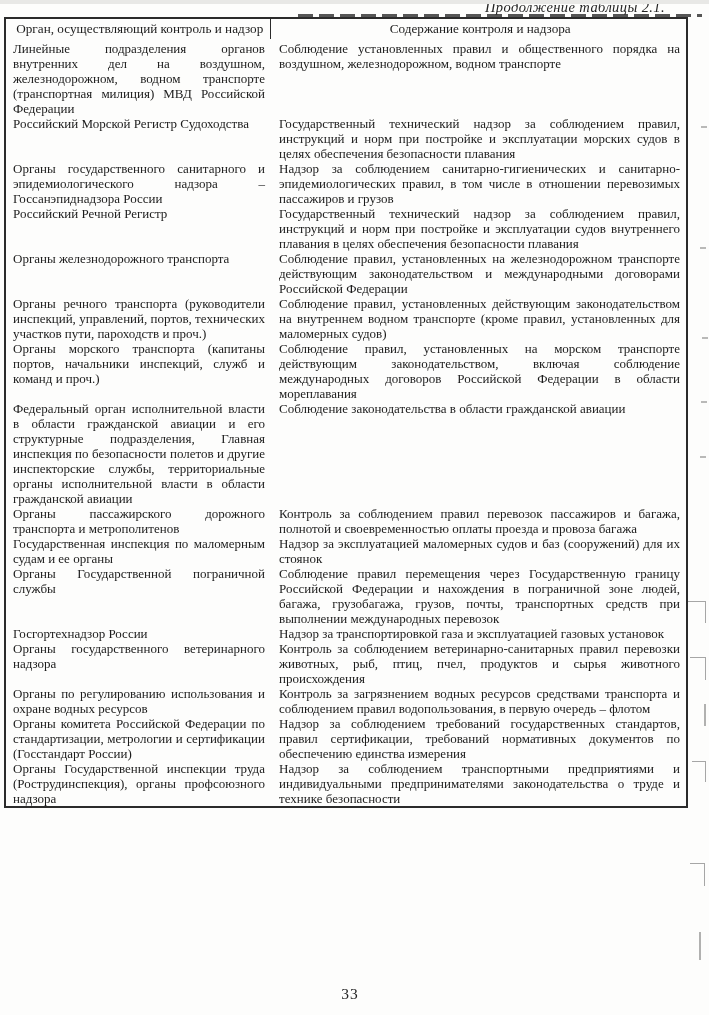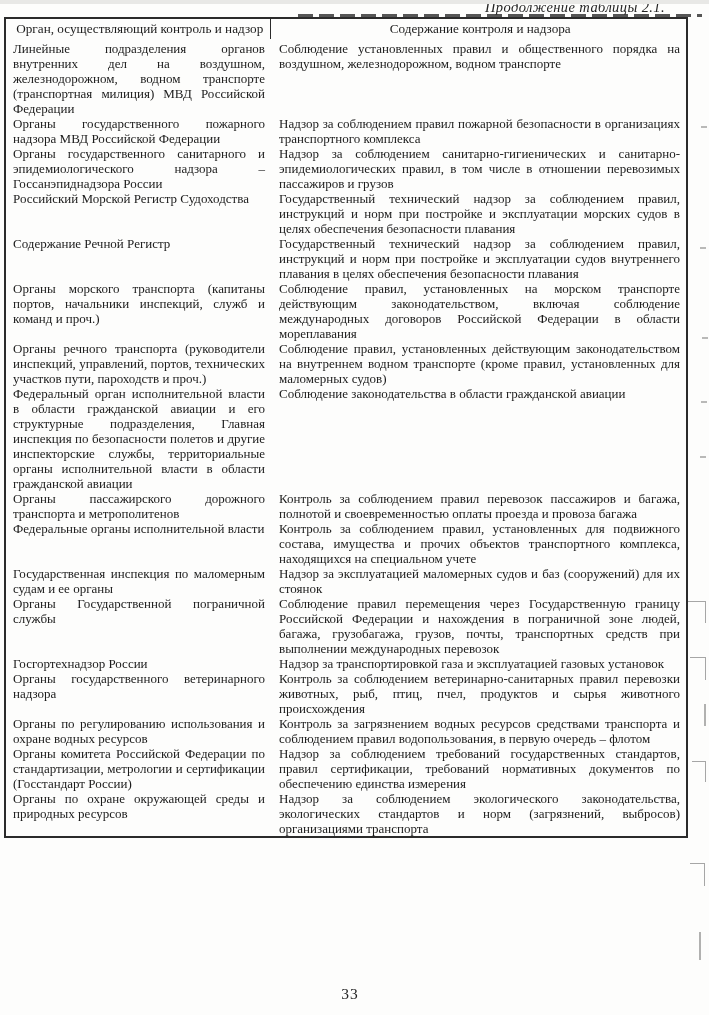--- a/index.html
+++ b/index.html
@@ -118,56 +118,52 @@
         <th class="hdr">Содержание контроля и надзора</th>
       </tr>
     </thead>
     <tbody>
 
     <tr class="first-row">
           <td class="organ">Линейные подразделения органов внутренних дел на воздушном, железнодорожном, водном транспорте (транспортная милиция) МВД Российской Федерации</td>
           <td class="content">Соблюдение установленных правил и общественного порядка на воздушном, железнодорожном, водном транспорте</td>
         </tr>
         <tr>
-          <td class="organ">Органы государственного пожарного надзора МВД Российской Федерации</td>
-          <td class="content">Надзор за соблюдением правил пожарной безопасности в организациях транспортного комплекса</td>
+          <td class="organ">Российский Морской Регистр Судоходства</td>
+          <td class="content">Государственный технический надзор за соблюдением правил, инструкций и норм при постройке и эксплуатации морских судов в целях обеспечения безопасности плавания</td>
         </tr>
         <tr>
           <td class="organ">Органы государственного санитарного и эпидемиологического надзора – Госсанэпиднадзора России</td>
           <td class="content">Надзор за соблюдением санитарно-гигиенических и санитарно-эпидемиологических правил, в том числе в отношении перевозимых пассажиров и грузов</td>
         </tr>
         <tr>
-          <td class="organ">Российский Морской Регистр Судоходства</td>
-          <td class="content">Государственный технический надзор за соблюдением правил, инструкций и норм при постройке и эксплуатации морских судов в целях обеспечения безопасности плавания</td>
-        </tr>
-        <tr>
-          <td class="organ">Содержание Речной Регистр</td>
+          <td class="organ">Российский Речной Регистр</td>
           <td class="content">Государственный технический надзор за соблюдением правил, инструкций и норм при постройке и эксплуатации судов внутреннего плавания в целях обеспечения безопасности плавания</td>
+        </tr>
+        <tr>
+          <td class="organ">Органы железнодорожного транспорта</td>
+          <td class="content">Соблюдение правил, установленных на железнодорожном транспорте действующим законодательством и международными договорами Российской Федерации</td>
+        </tr>
+        <tr>
+          <td class="organ">Органы речного транспорта (руководители инспекций, управлений, портов, технических участков пути, пароходств и проч.)</td>
+          <td class="content">Соблюдение правил, установленных действующим законодательством на внутреннем водном транспорте (кроме правил, установленных для маломерных судов)</td>
         </tr>
         <tr>
           <td class="organ">Органы морского транспорта (капитаны портов, начальники инспекций, служб и команд и проч.)</td>
           <td class="content">Соблюдение правил, установленных на морском транспорте действующим законодательством, включая соблюдение международных договоров Российской Федерации в области мореплавания</td>
         </tr>
         <tr>
-          <td class="organ">Органы речного транспорта (руководители инспекций, управлений, портов, технических участков пути, пароходств и проч.)</td>
-          <td class="content">Соблюдение правил, установленных действующим законодательством на внутреннем водном транспорте (кроме правил, установленных для маломерных судов)</td>
-        </tr>
-        <tr>
           <td class="organ">Федеральный орган исполнительной власти в области гражданской авиации и его структурные подразделения, Главная инспекция по безопасности полетов и другие инспекторские службы, территориальные органы исполнительной власти в области гражданской авиации</td>
           <td class="content">Соблюдение законодательства в области гражданской авиации</td>
         </tr>
         <tr>
           <td class="organ">Органы пассажирского дорожного транспорта и метрополитенов</td>
           <td class="content">Контроль за соблюдением правил перевозок пассажиров и багажа, полнотой и своевременностью оплаты проезда и провоза багажа</td>
         </tr>
         <tr>
-          <td class="organ">Федеральные органы исполнительной власти</td>
-          <td class="content">Контроль за соблюдением правил, установленных для подвижного состава, имущества и прочих объектов транспортного комплекса, находящихся на специальном учете</td>
-        </tr>
-        <tr>
           <td class="organ">Государственная инспекция по маломерным судам и ее органы</td>
           <td class="content">Надзор за эксплуатацией маломерных судов и баз (сооружений) для их стоянок</td>
         </tr>
         <tr>
           <td class="organ">Органы Государственной пограничной службы</td>
           <td class="content">Соблюдение правил перемещения через Государственную границу Российской Федерации и нахождения в пограничной зоне людей, багажа, грузобагажа, грузов, почты, транспортных средств при выполнении международных перевозок</td>
         </tr>
         <tr>
           <td class="organ">Госгортехнадзор России</td>
           <td class="content">Надзор за транспортировкой газа и эксплуатацией газовых установок</td>
@@ -178,22 +174,22 @@
         </tr>
         <tr>
           <td class="organ">Органы по регулированию использования и охране водных ресурсов</td>
           <td class="content">Контроль за загрязнением водных ресурсов средствами транспорта и соблюдением правил водопользования, в первую очередь – флотом</td>
         </tr>
         <tr>
           <td class="organ">Органы комитета Российской Федерации по стандартизации, метрологии и сертификации (Госстандарт России)</td>
           <td class="content">Надзор за соблюдением требований государственных стандартов, правил сертификации, требований нормативных документов по обеспечению единства измерения</td>
         </tr>
         <tr>
-          <td class="organ">Органы по охране окружающей среды и природных ресурсов</td>
-          <td class="content">Надзор за соблюдением экологического законодательства, экологических стандартов и норм (загрязнений, выбросов) организациями транспорта</td>
+          <td class="organ">Органы Государственной инспекции труда (Рострудинспекция), органы профсоюзного надзора</td>
+          <td class="content">Надзор за соблюдением транспортными предприятиями и индивидуальными предпринимателями законодательства о труде и технике безопасности</td>
         </tr>
       </tbody>
   </table>
 
   <div class="artifact tick" style="top:122px; left:701px;"></div>
   <div class="artifact tick" style="top:243px; left:700px;"></div>
   <div class="artifact tick" style="top:333px; left:702px;"></div>
   <div class="artifact tick" style="top:397px; left:701px;"></div>
   <div class="artifact tick" style="top:452px; left:700px;"></div>
   <div class="artifact bracket" style="top:597px; left:688px; width:17px; height:21px;"></div>

